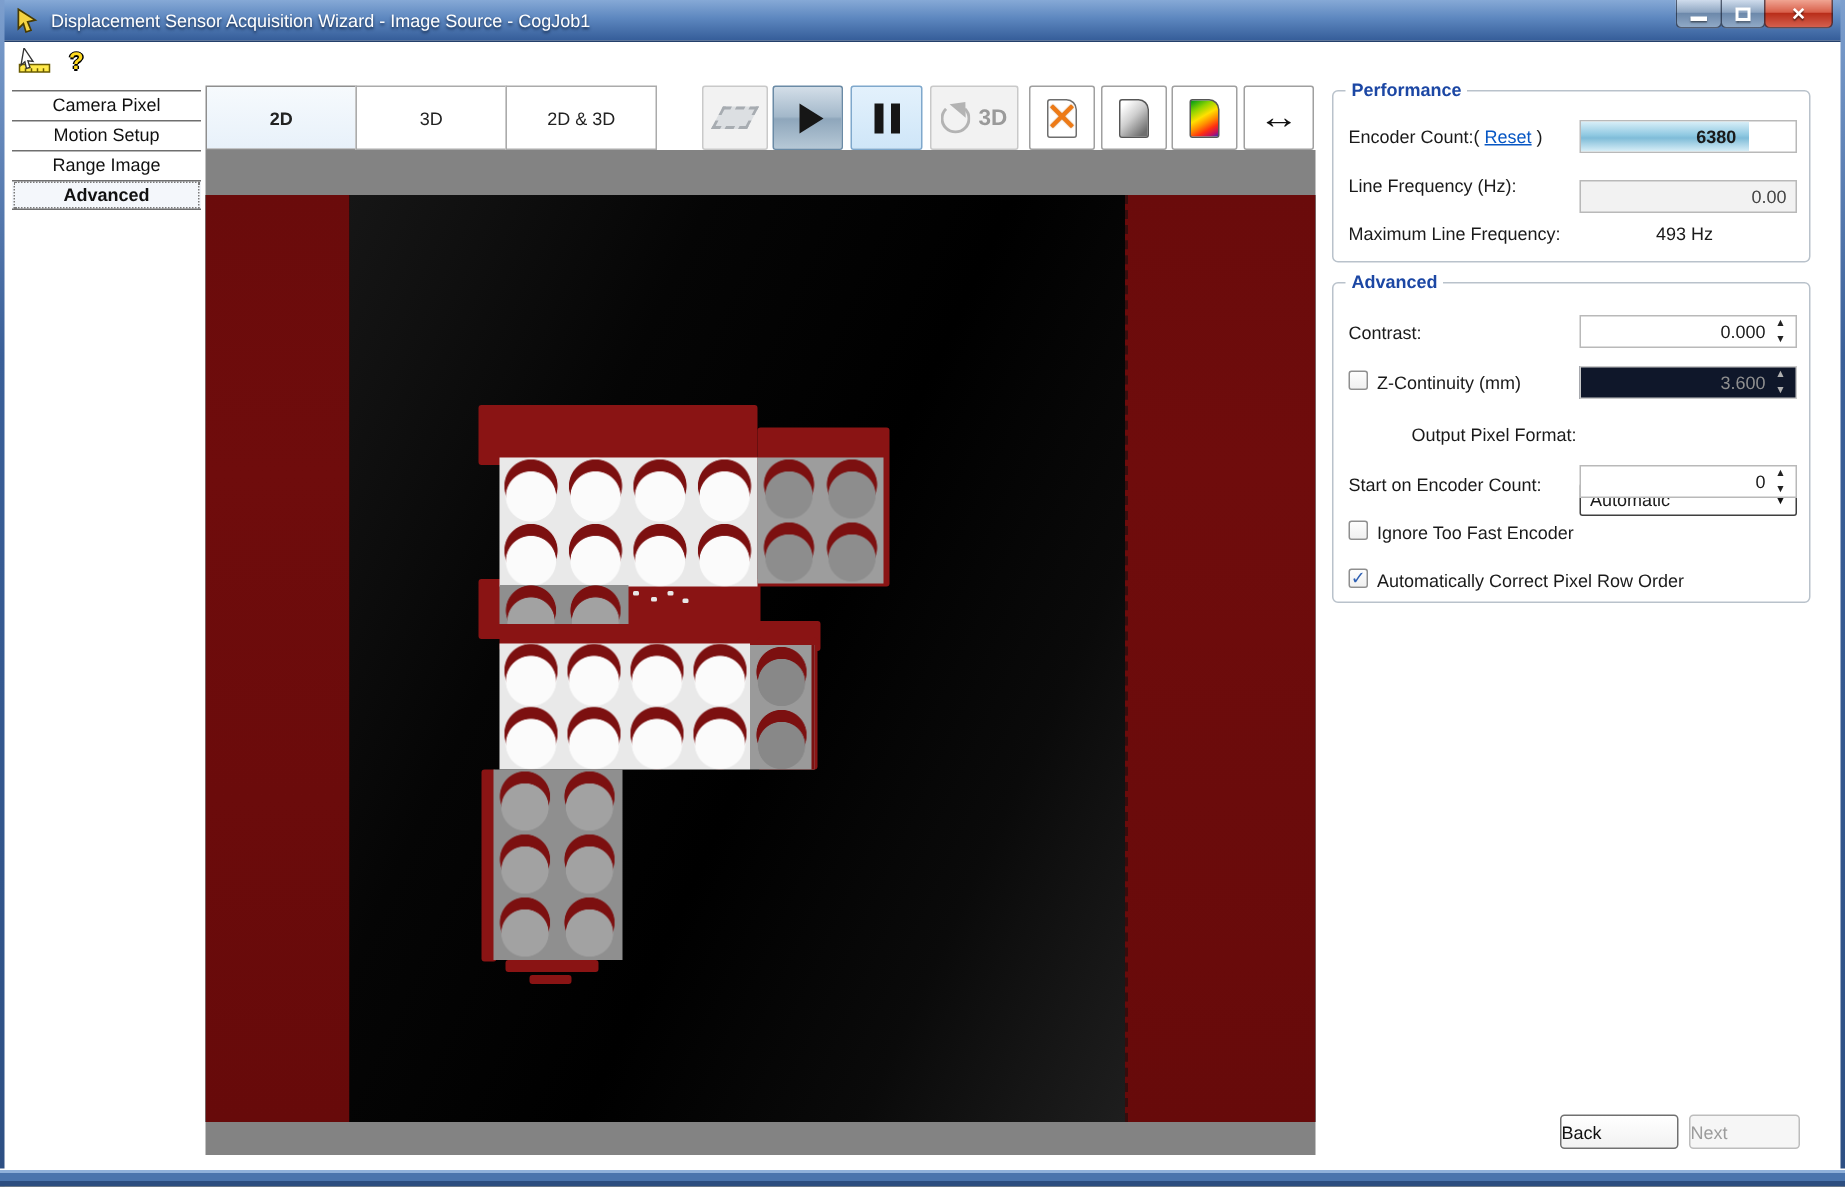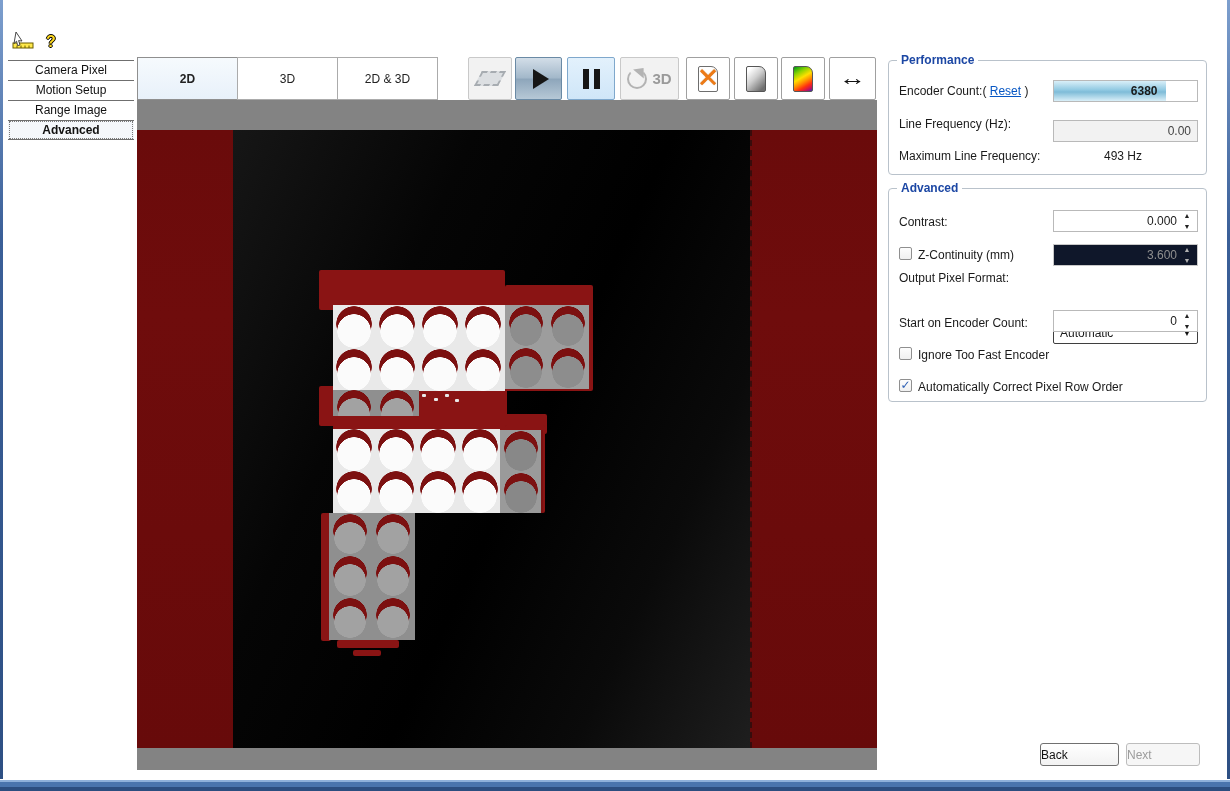--- a/index.html
+++ b/index.html
@@ -144,20 +144,37 @@
     display:flex; align-items:center; cursor:pointer; z-index:10; color:#111;}
   .btn-back{left:1040px; width:79px;}
   .btn-next{left:1126px; width:74px;}
   .btn.disabled{border-color:#bdbdbd; background:#f6f6f6; color:#9c9c9c; cursor:default;}
 </style>
 </head>
 <body>
 
 <div class="window">
 
+  <div class="titlebar">
+    <svg class="app-icon" viewBox="0 0 16 16">
+      <polygon points="2,1 12,7.5 7.5,8.5 9.5,13.5 6.5,14.5 5,9.5 2,12.5" fill="#f5d341" stroke="#4a3b00" stroke-width="1"></polygon>
+    </svg>
+    <span class="title-text">Displacement Sensor Acquisition Wizard - Image Source - CogJob1</span>
+    <div class="win-buttons">
+      <div class="win-btn min">
+          <span class="glyph-min"></span>
+        </div>
+      <div class="win-btn max">
+          <span class="glyph-max"></span>
+        </div>
+      <div class="win-btn close">
+          <span class="glyph-close">×</span>
+        </div>
+    </div>
+  </div>
 
   <div class="side-icons">
     <svg width="24" height="18" viewBox="0 0 24 18">
       <rect x="1" y="11" width="20" height="5" fill="#ffe94a" stroke="#6b5c00"></rect>
       <line x1="5" y1="13.5" x2="5" y2="16" stroke="#6b5c00"></line>
       <line x1="9" y1="13.5" x2="9" y2="16" stroke="#6b5c00"></line>
       <line x1="13" y1="13.5" x2="13" y2="16" stroke="#6b5c00"></line>
       <line x1="17" y1="13.5" x2="17" y2="16" stroke="#6b5c00"></line>
       <polygon points="4,0 10,9 6.6,8.6 8,13 5.6,13.6 4.6,9.2 2,11.5" fill="#ffffff" stroke="#333" stroke-width="0.9"></polygon>
     </svg>
@@ -271,21 +288,21 @@
     <span class="checkbox" style="left:10px; top:58px;"></span>
     <span class="row-label" style="left:29px; top:59px;">Z-Continuity (mm)</span>
     <div class="field spin-field disabled" style="top:55px;">
       <span>3.600</span>
       <span class="spinner disabled">
           <span>▲</span>
           <span>▼</span>
         </span>
     </div>
 
-    <span class="row-label" style="top:82px;">Output Pixel Format:</span>
+    <span class="row-label" style="top:94px;margin-left:42px;">Output Pixel Format:</span>
     <div class="combo" style="top:89px;margin-top:44px;">
       <span>Automatic</span>
       <span class="arrow">▼</span>
     </div>
 
     <span class="row-label" style="top:127px;">Start on Encoder Count:</span>
     <div class="field spin-field" style="top:121px;">
       <span>0</span>
       <span class="spinner">
           <span>▲</span>

